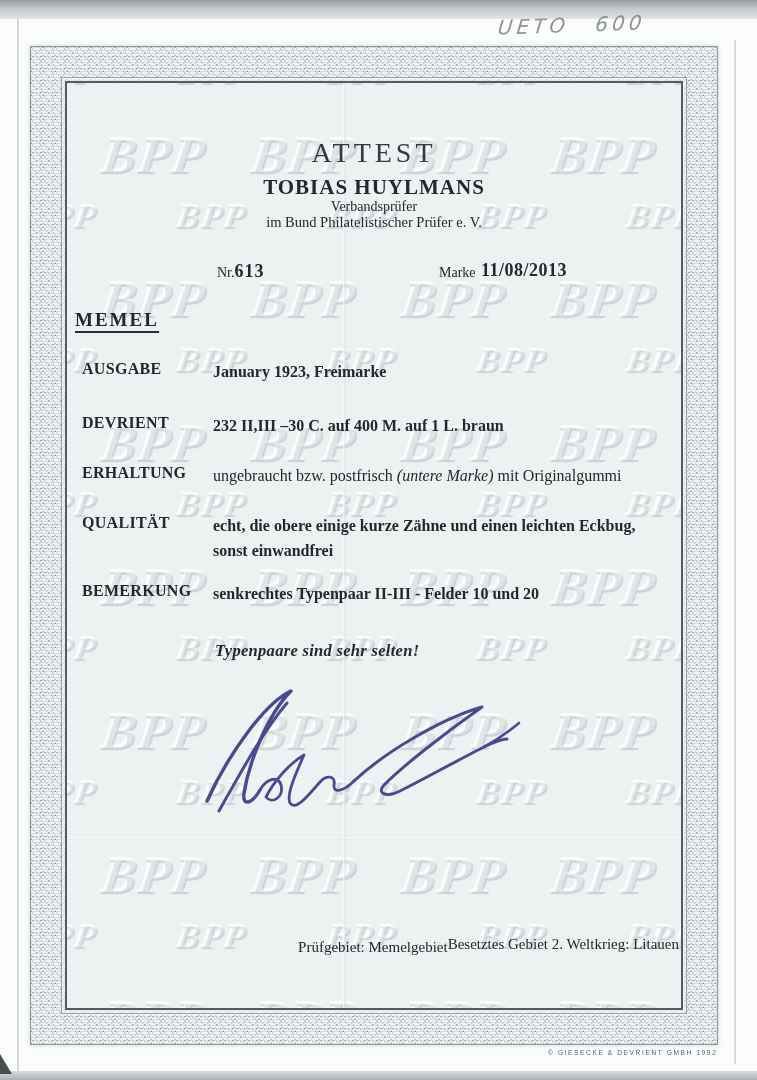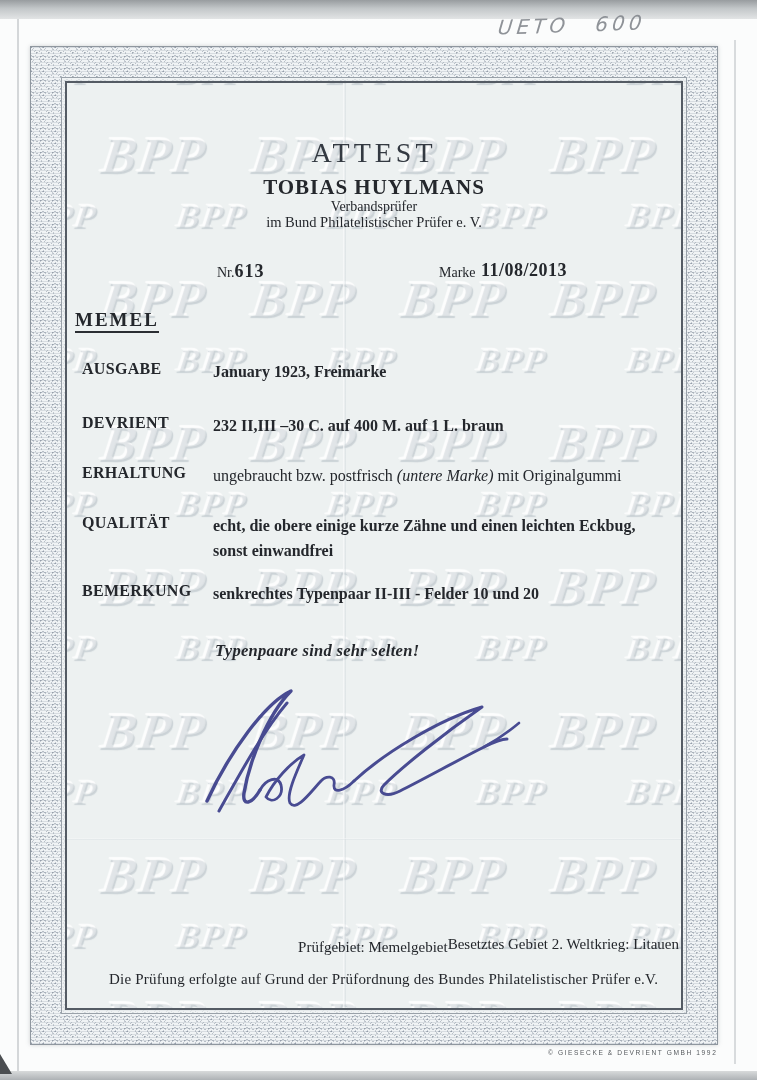--- a/index.html
+++ b/index.html
@@ -199,20 +199,19 @@
             <path stroke-width="3.0" d="M 34 124 C 52 92 78 44 102 16"></path>
             <path stroke-width="2.8" d="M 75 103 C 81 92 93 88 96 98 C 99 110 87 118 81 110 C 89 94 105 76 119 68 C 111 86 101 108 105 116 C 111 125 125 106 135 95 C 141 88 151 88 149 98 C 148 107 159 104 169 94"></path>
             <path stroke-width="3.0" d="M 169 94 C 199 66 255 32 297 20 C 257 48 217 80 199 98 C 191 106 201 111 215 104 C 239 92 275 72 299 60 C 309 55 317 52 322 52"></path>
             <path stroke-width="2.6" d="M 299 60 C 310 54 322 46 334 36"></path>
           </g>
         </svg>
 
         <div class="footer-line1">
           <span>Prüfgebiet: Memelgebiet</span><span class="extra">Besetztes Gebiet 2. Weltkrieg: Litauen</span>
         </div>
-        <div class="footer-line2">Die Prüfung erfolgte auf Grund der Prüfordnung des Bundes Philatelistischer Prüfer e.V.</div>
 
       </div>
     </div>
   </div>
 </div>
 
 <div class="printer-credit">© GIESECKE &amp; DEVRIENT GMBH 1992</div>
 
 </body></html>

